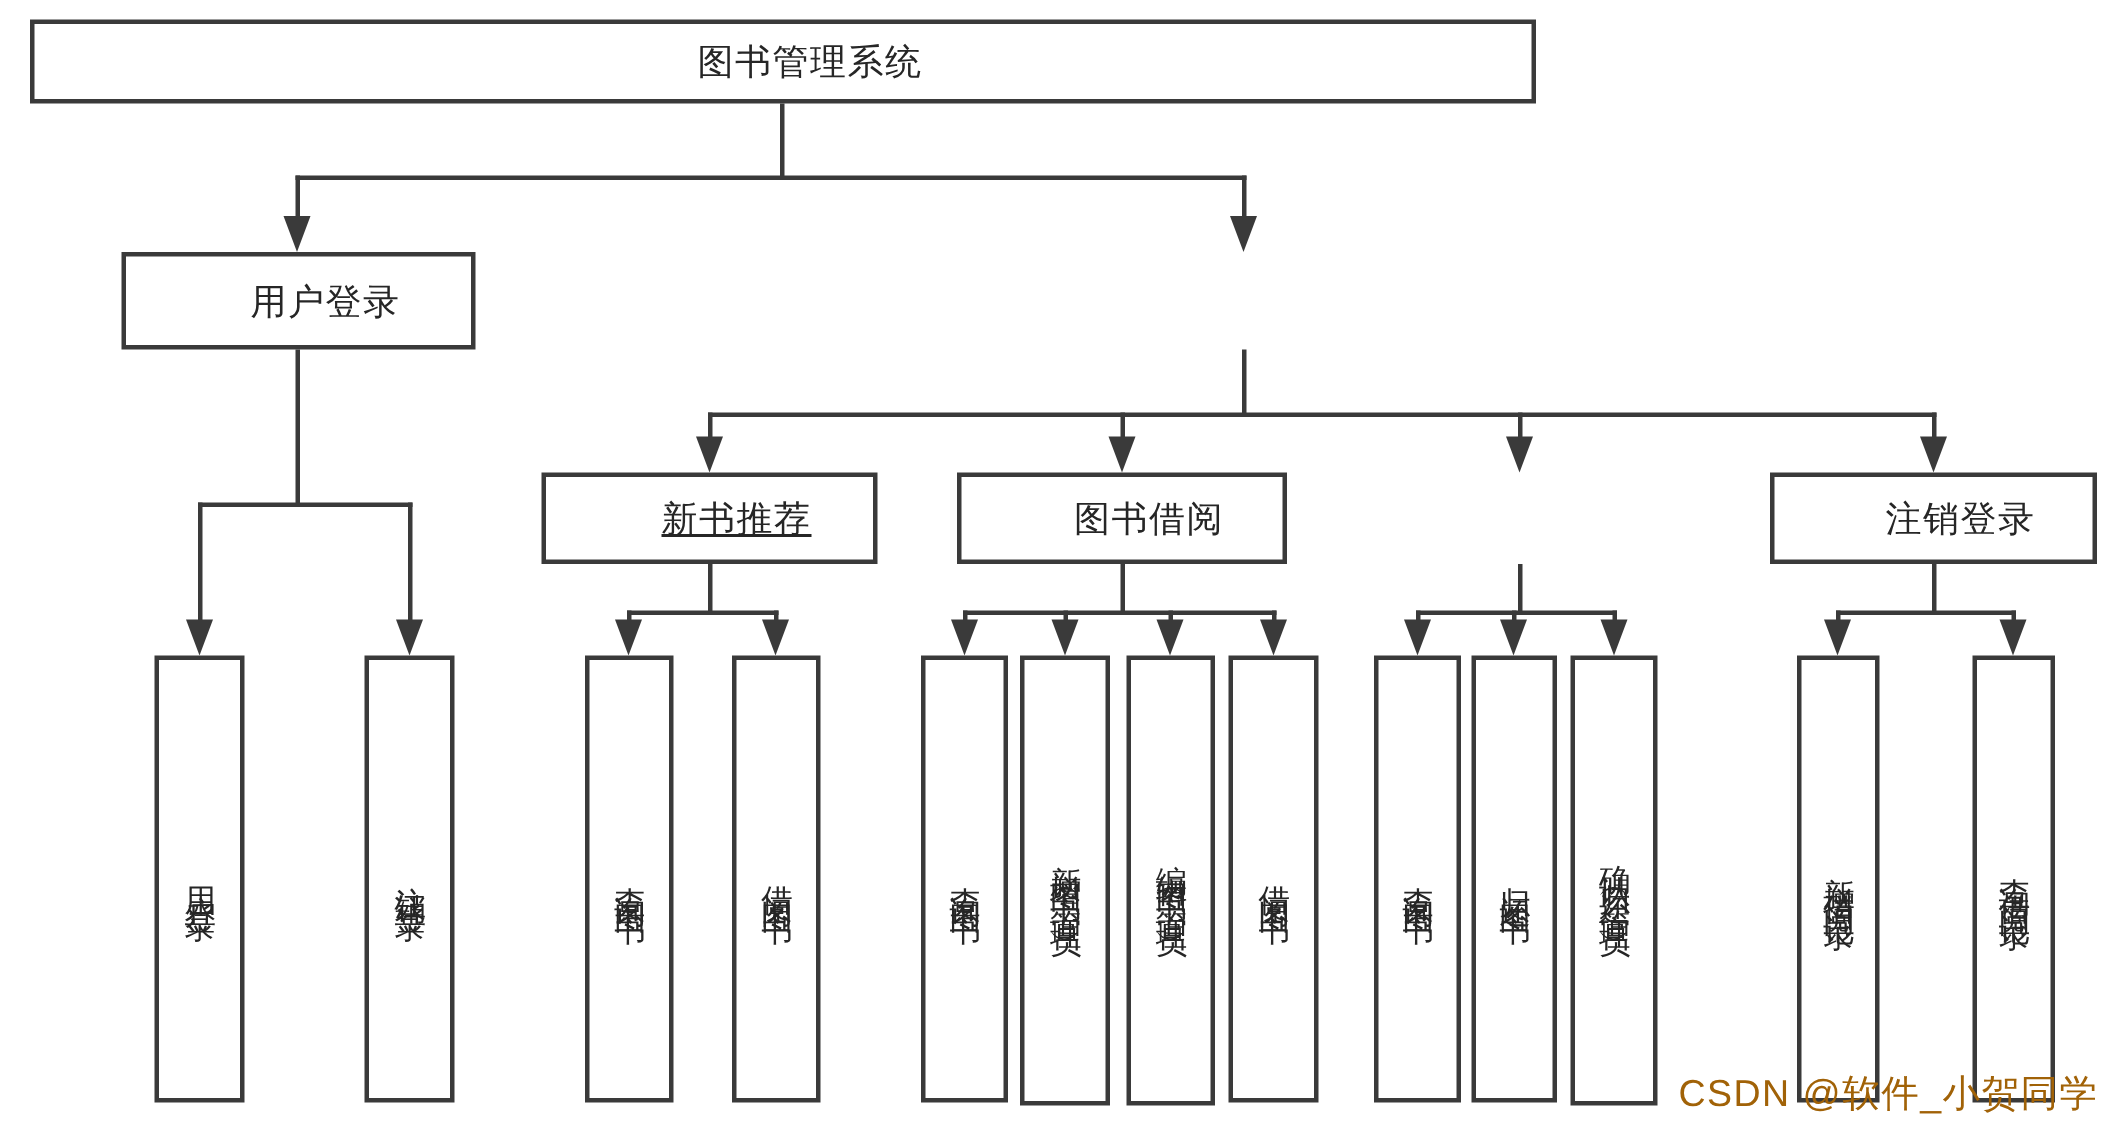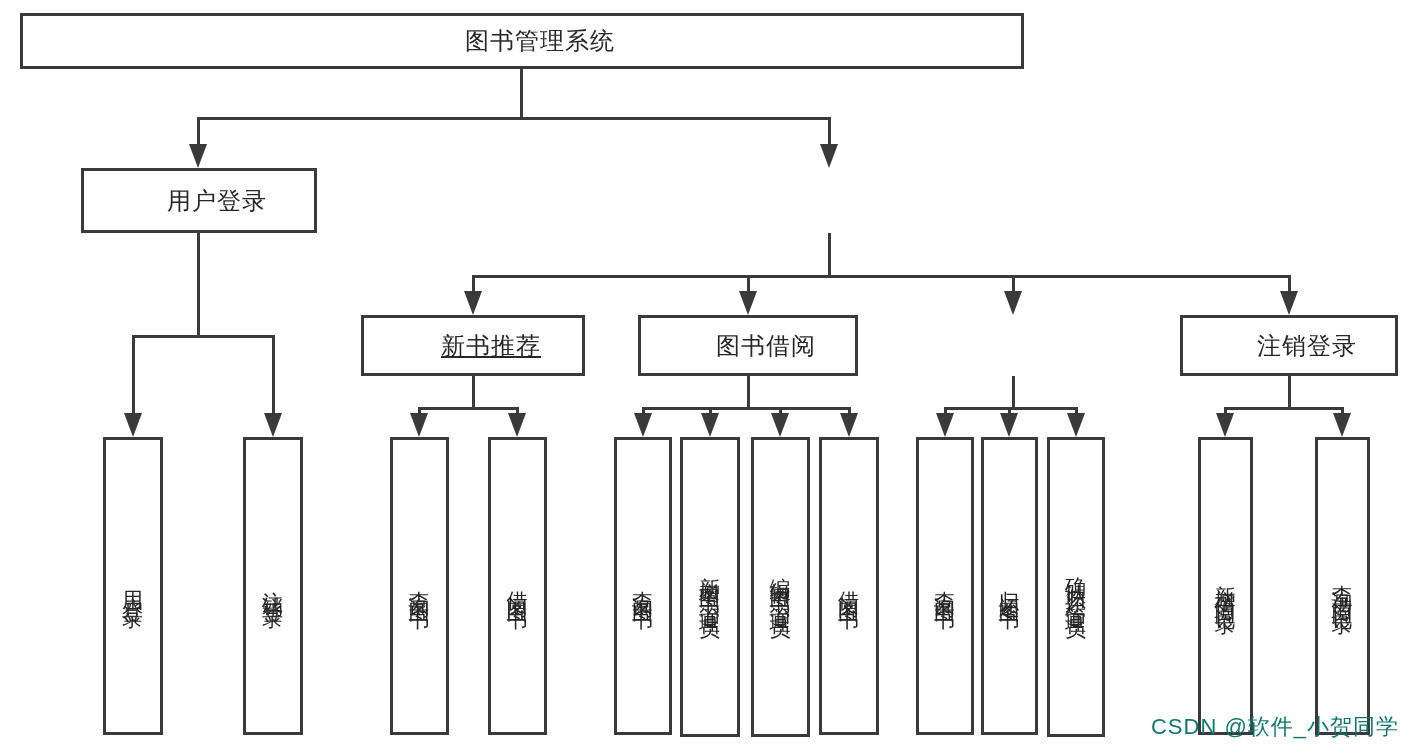--- a/index.html
+++ b/index.html
@@ -37,22 +37,22 @@
     position: absolute;
     width: 0; height: 0;
     border-left: 9px solid transparent;
     border-right: 9px solid transparent;
     border-top: 24px solid #3a3a3a;
   }
   .watermark {
     position: absolute;
     top: 712px;
     right: 6px;
-    font-size: 22px;
-    color: #0f766e;
+    font-size: 25px;
+    color: #a16207;
     white-space: nowrap;
     letter-spacing: 1px;
   }
 </style>
 </head>
 <body>
 
 <div class="canvas">
 
   <div class="node h-label" style="left:20px; top:13px; width:1004px; height:56px;">图书管理系统</div>

